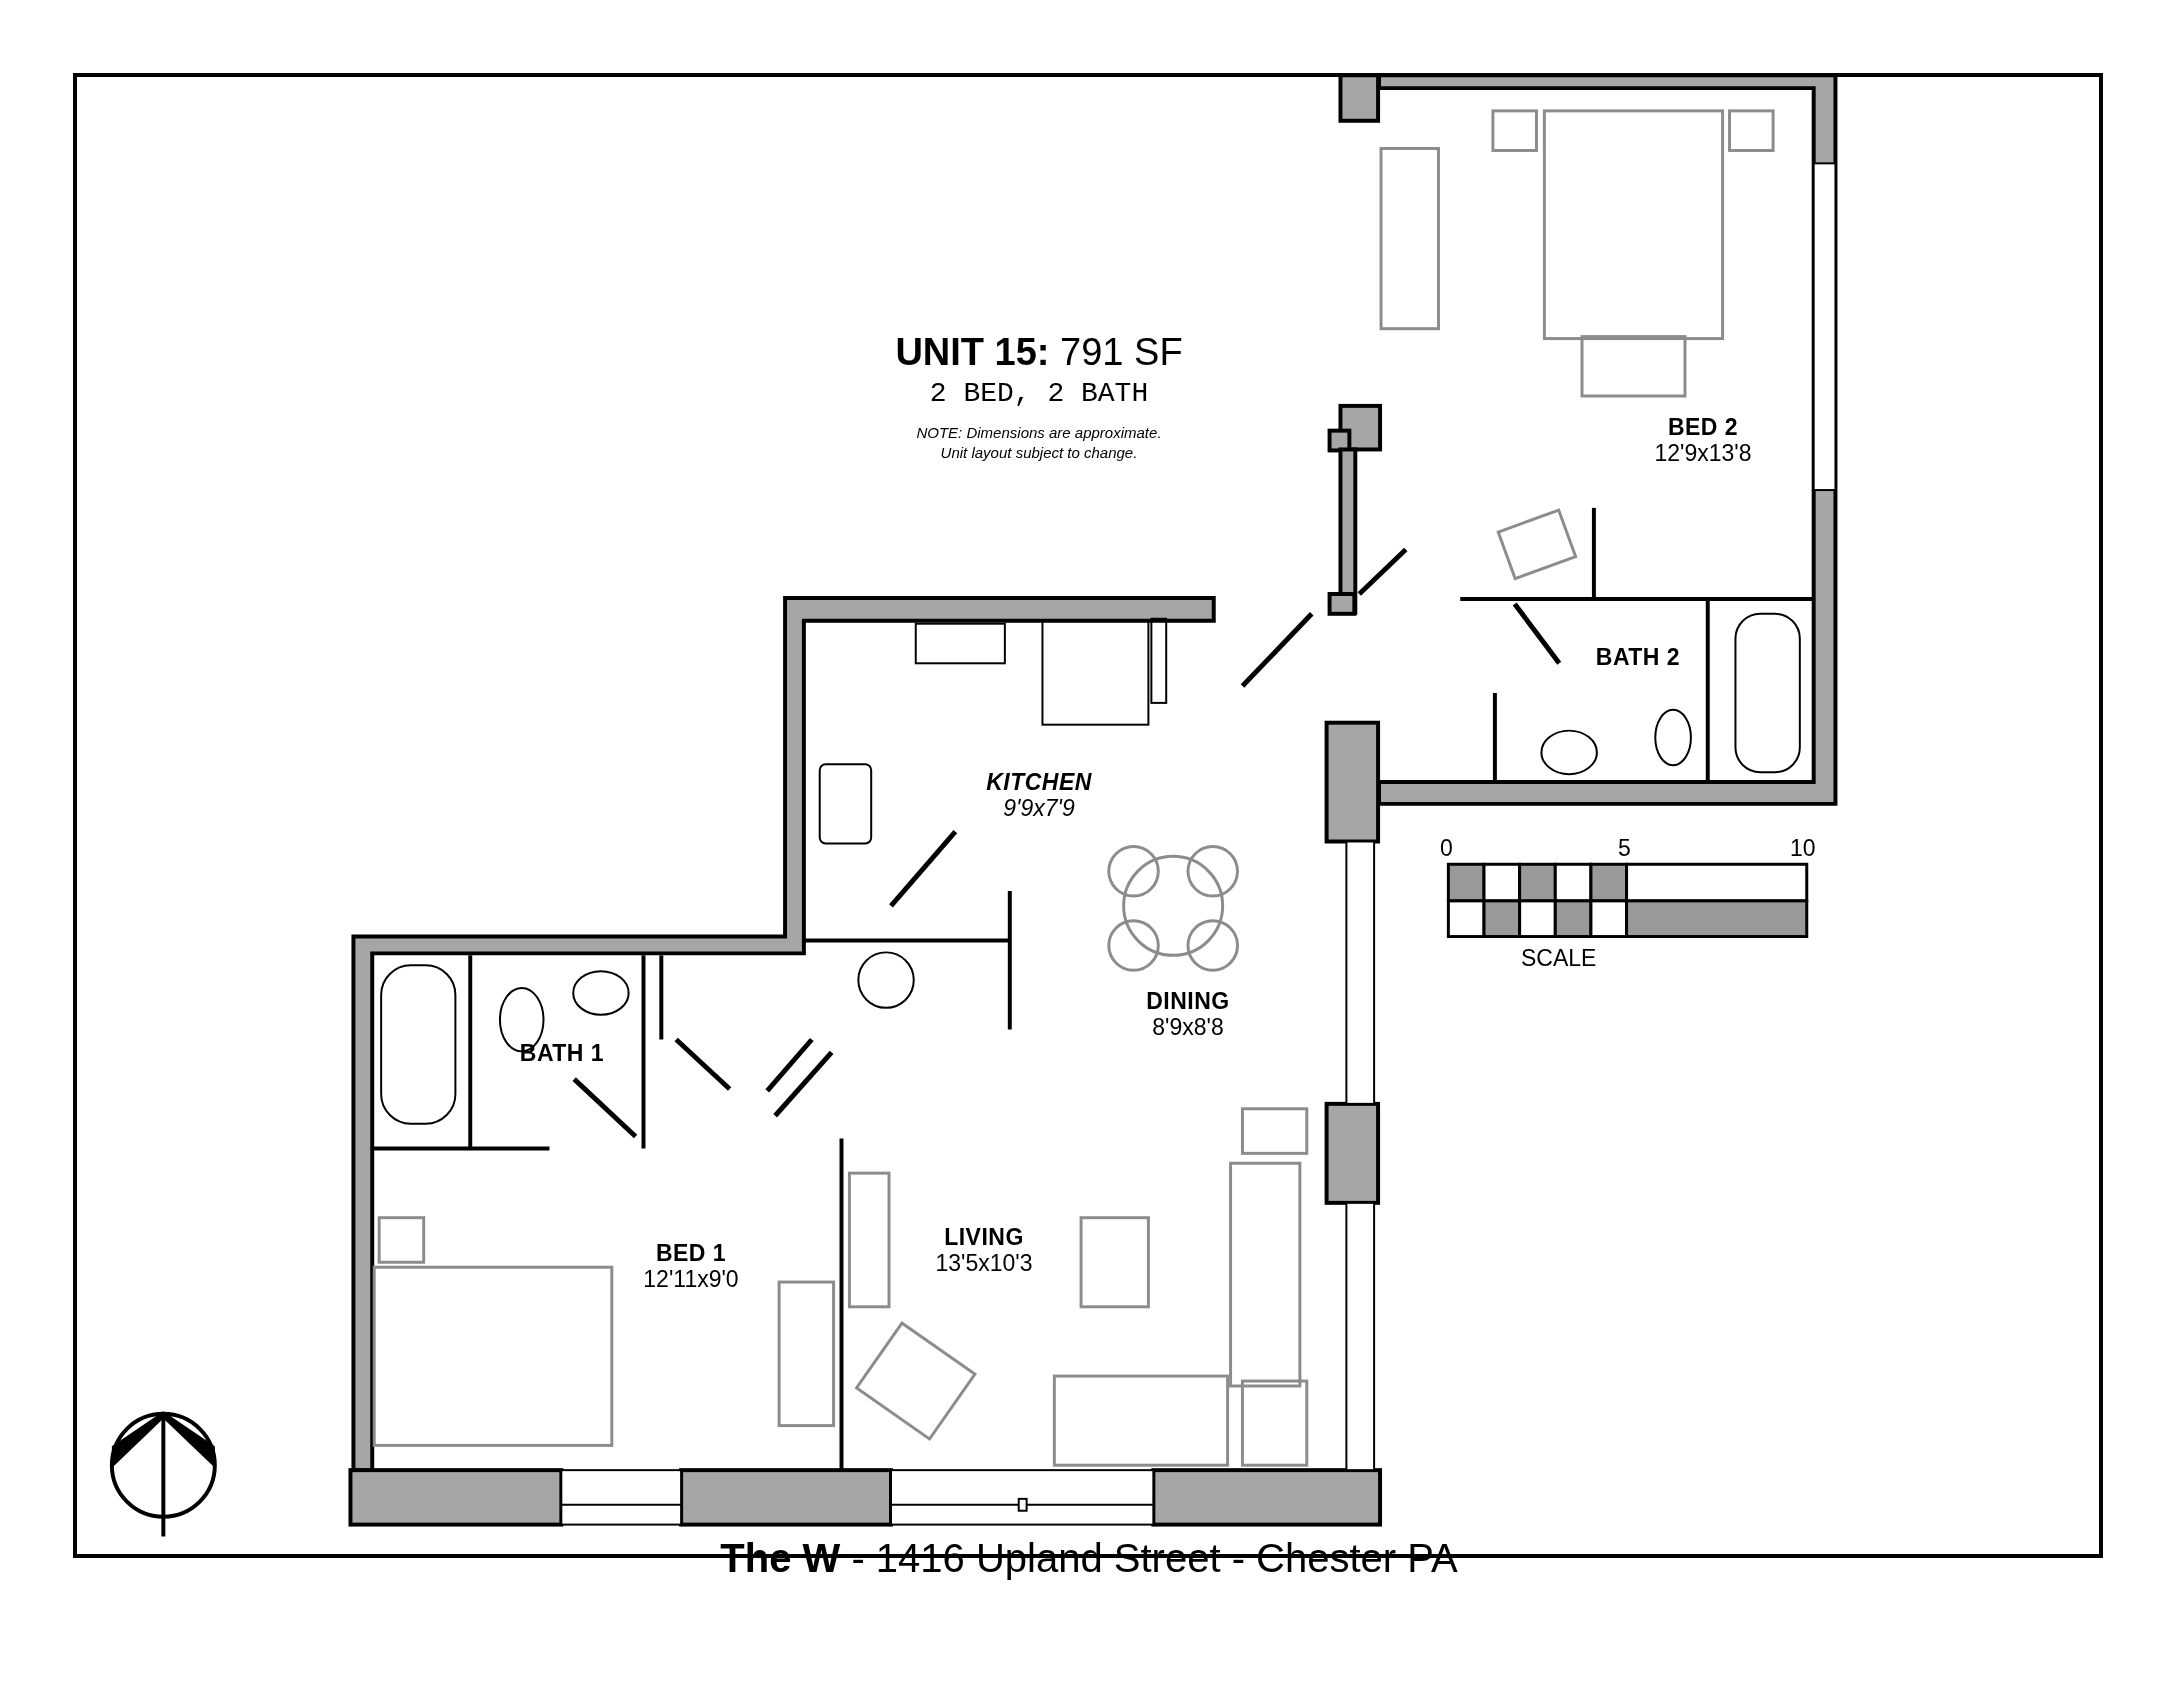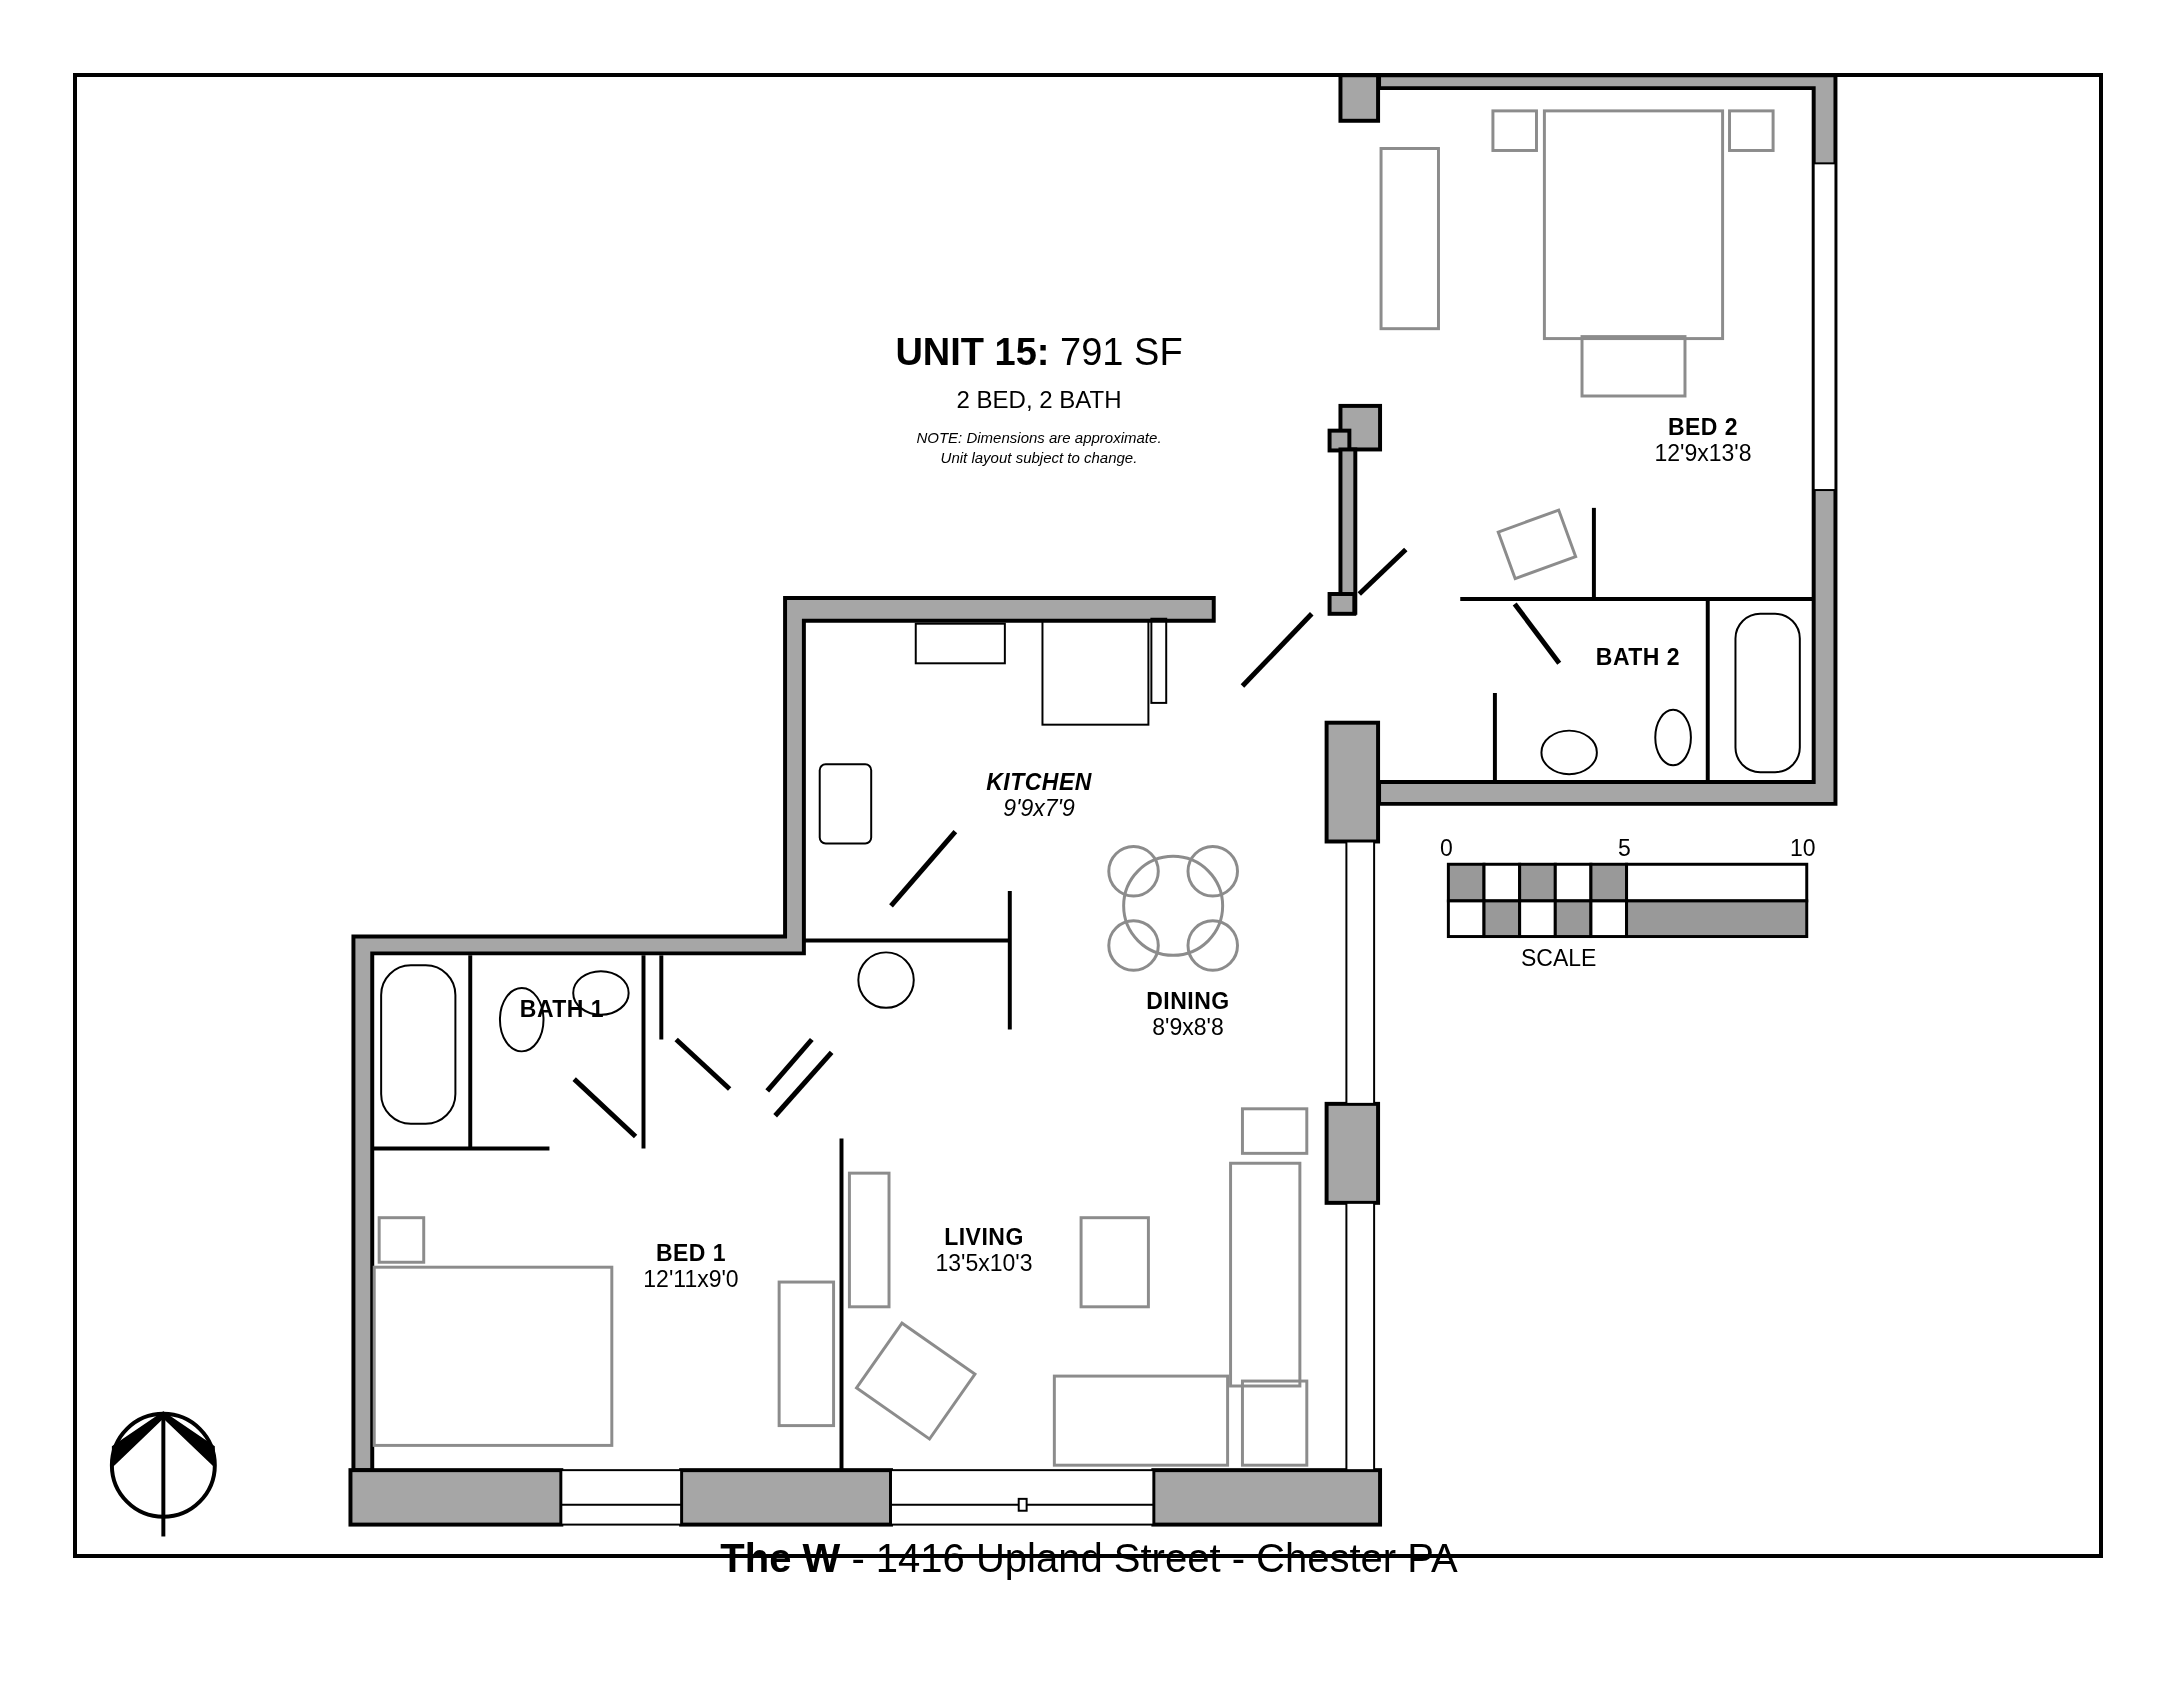--- a/index.html
+++ b/index.html
@@ -5,21 +5,21 @@
   html,body{margin:0;padding:0;background:#fff;}
   body{width:2178px;height:1683px;position:relative;overflow:hidden;font-family:"Liberation Sans","DejaVu Sans",sans-serif;}
   .frame{position:absolute;left:73px;top:73px;width:2030px;height:1485px;border:4px solid #000;box-sizing:border-box;}
   svg.plan{position:absolute;left:0;top:0;width:2178px;height:1683px;}
   .lbl{position:absolute;text-align:center;color:#000;line-height:1.15;}
   .lbl .t{font-weight:bold;font-size:23px;letter-spacing:0.5px;display:block;}
   .lbl .d{font-size:23px;display:block;}
   .title{position:absolute;left:861px;top:331px;width:356px;text-align:center;}
   .title .l1{font-size:38px;}
   .title .l1 b{font-weight:bold;}
-  .title .l2{font-size:24px;margin-top:12px;}
+  .title .l2{font-size:28px;margin-top:4px;font-family:Liberation Mono, monospace;}
   .title .note{font-size:15px;font-style:italic;margin-top:14px;line-height:1.3;}
   .scale-n{position:absolute;font-size:23px;top:835px;}
   .scale-cap{position:absolute;left:1521px;top:945px;font-size:23px;}
   .footer{position:absolute;left:0;width:2178px;top:1536px;text-align:center;font-size:40px;}
   .footer b{font-weight:bold;}
 </style>
 </head>
 <body>
 
 <div class="frame"></div>
@@ -151,21 +151,21 @@
   <span class="t">BATH 2</span>
 </div>
 <div class="lbl" style="left:960px;top:769px;width:158px;font-style:italic;">
   <span class="t">KITCHEN</span>
   <span class="d">9'9x7'9</span>
 </div>
 <div class="lbl" style="left:1109px;top:988px;width:158px;">
   <span class="t">DINING</span>
   <span class="d">8'9x8'8</span>
 </div>
-<div class="lbl" style="left:483px;top:996px;width:158px;">
+<div class="lbl" style="left:483px;top:1040px;width:158px;">
   <span class="t">BATH 1</span>
 </div>
 <div class="lbl" style="left:612px;top:1224px;width:158px;margin-top:16px;">
   <span class="t">BED 1</span>
   <span class="d">12'11x9'0</span>
 </div>
 <div class="lbl" style="left:905px;top:1224px;width:158px;">
   <span class="t">LIVING</span>
   <span class="d">13'5x10'3</span>
 </div>

